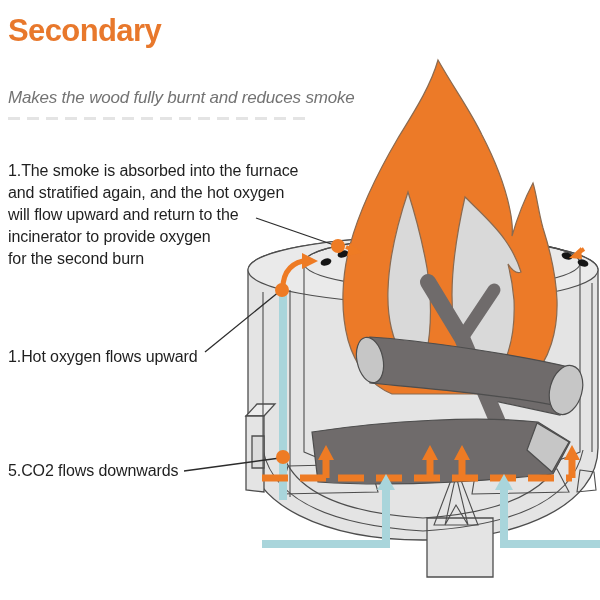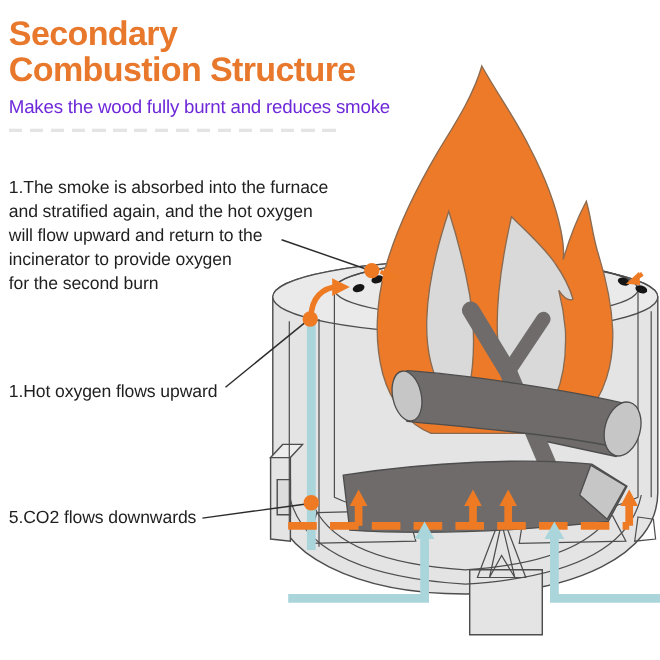--- a/index.html
+++ b/index.html
@@ -2,21 +2,21 @@
 <html><head>
 <meta charset="utf-8">
 <style>
   html,body{margin:0;padding:0;background:#fff;}
   #stage{position:relative;width:600px;height:580px;overflow:hidden;background:#fff;
          font-family:"Liberation Sans","DejaVu Sans",sans-serif;}
   #diagram-svg{position:absolute;left:0;top:0;width:600px;height:600px;}
   .txt{position:absolute;}
   .title{left:8px;top:14px;font-size:31px;font-weight:bold;color:#E8782C;
          line-height:1.08;letter-spacing:-0.6px;}
-  .subtitle{left:8px;top:88px;font-size:17px;color:#6d28d9;letter-spacing:-0.2px;}
+  .subtitle{left:8px;top:88px;font-size:17px;color:#737373;letter-spacing:-0.2px;font-style:italic;}
   .divider{position:absolute;left:8px;top:117px;width:303px;height:3px;
            background:repeating-linear-gradient(90deg,#E4E4E4 0 12px,transparent 12px 19px);}
   .note{font-size:16px;color:#1F1F1F;line-height:22px;white-space:pre-line;letter-spacing:-0.1px;}
   #note1{left:8px;top:160px;width:300px;}
   #note3{left:8px;top:346px;}
   #note2{left:8px;top:460px;}
   
   .oln{stroke:#4D4D4D;stroke-width:1.3;}
   .fillbody{fill:#E4E4E4;}
   .fillring{fill:#EAEAEA;}
@@ -153,21 +153,20 @@
       <line class="leader" x1="205" y1="352" x2="280" y2="291"></line>
       <line class="leader" x1="184" y1="471" x2="280" y2="458"></line>
       <circle class="ofill" cx="338" cy="246" r="7"></circle>
       <circle class="ofill" cx="282" cy="290" r="7"></circle>
       <circle class="ofill" cx="283" cy="457" r="7"></circle>
     </g>
   </svg>
 
   <div class="txt title">
     <div>Secondary</div>
-    <div>Combustion Structure</div>
   </div>
   <div class="txt subtitle">Makes the wood fully burnt and reduces smoke</div>
   <div class="divider"></div>
   <div id="note1" class="txt note">1.The smoke is absorbed into the furnace
 and stratified again, and the hot oxygen
 will flow upward and return to the
 incinerator to provide oxygen
 for the second burn</div>
   <div id="note3" class="txt note">1.Hot oxygen flows upward</div>
   <div id="note2" class="txt note">5.CO2 flows downwards</div>

